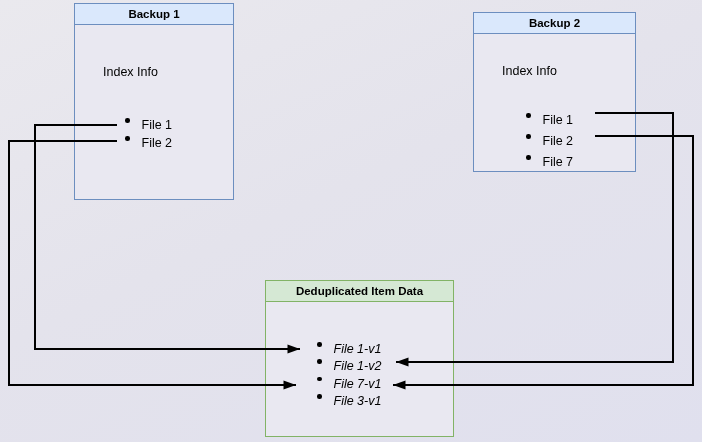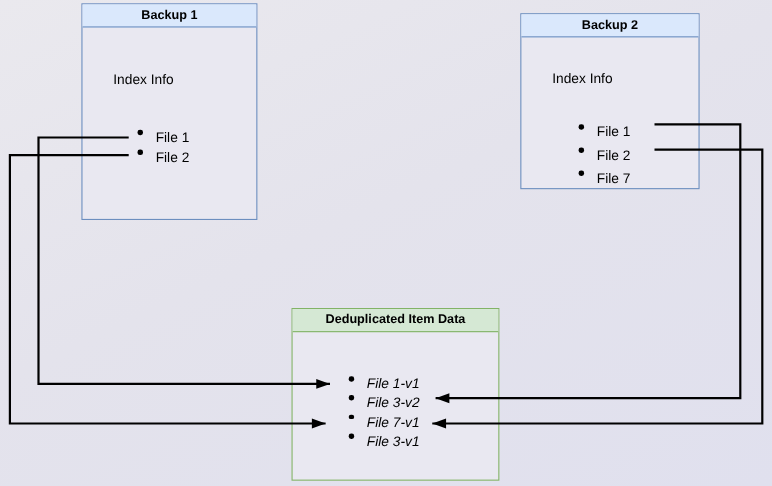--- a/index.html
+++ b/index.html
@@ -92,21 +92,21 @@
 
   <div class="node green" style="left:265px; top:280px; width:189px; height:157px;">
     <div class="hdr">Deduplicated Item Data</div>
     <div class="list dd-list" style="left:51px; top:61px;font-style:italic;">
       <div class="row">
         <span class="dot"></span>
         <span class="lbl">File 1-v1</span>
       </div>
       <div class="row">
         <span class="dot"></span>
-        <span class="lbl">File 3-v2</span>
+        <span class="lbl">File 1-v2</span>
       </div>
       <div class="row">
         <span class="dot"></span>
         <span class="lbl">File 7-v1</span>
       </div>
       <div class="row">
         <span class="dot"></span>
         <span class="lbl">File 3-v1</span>
       </div>
     </div>

